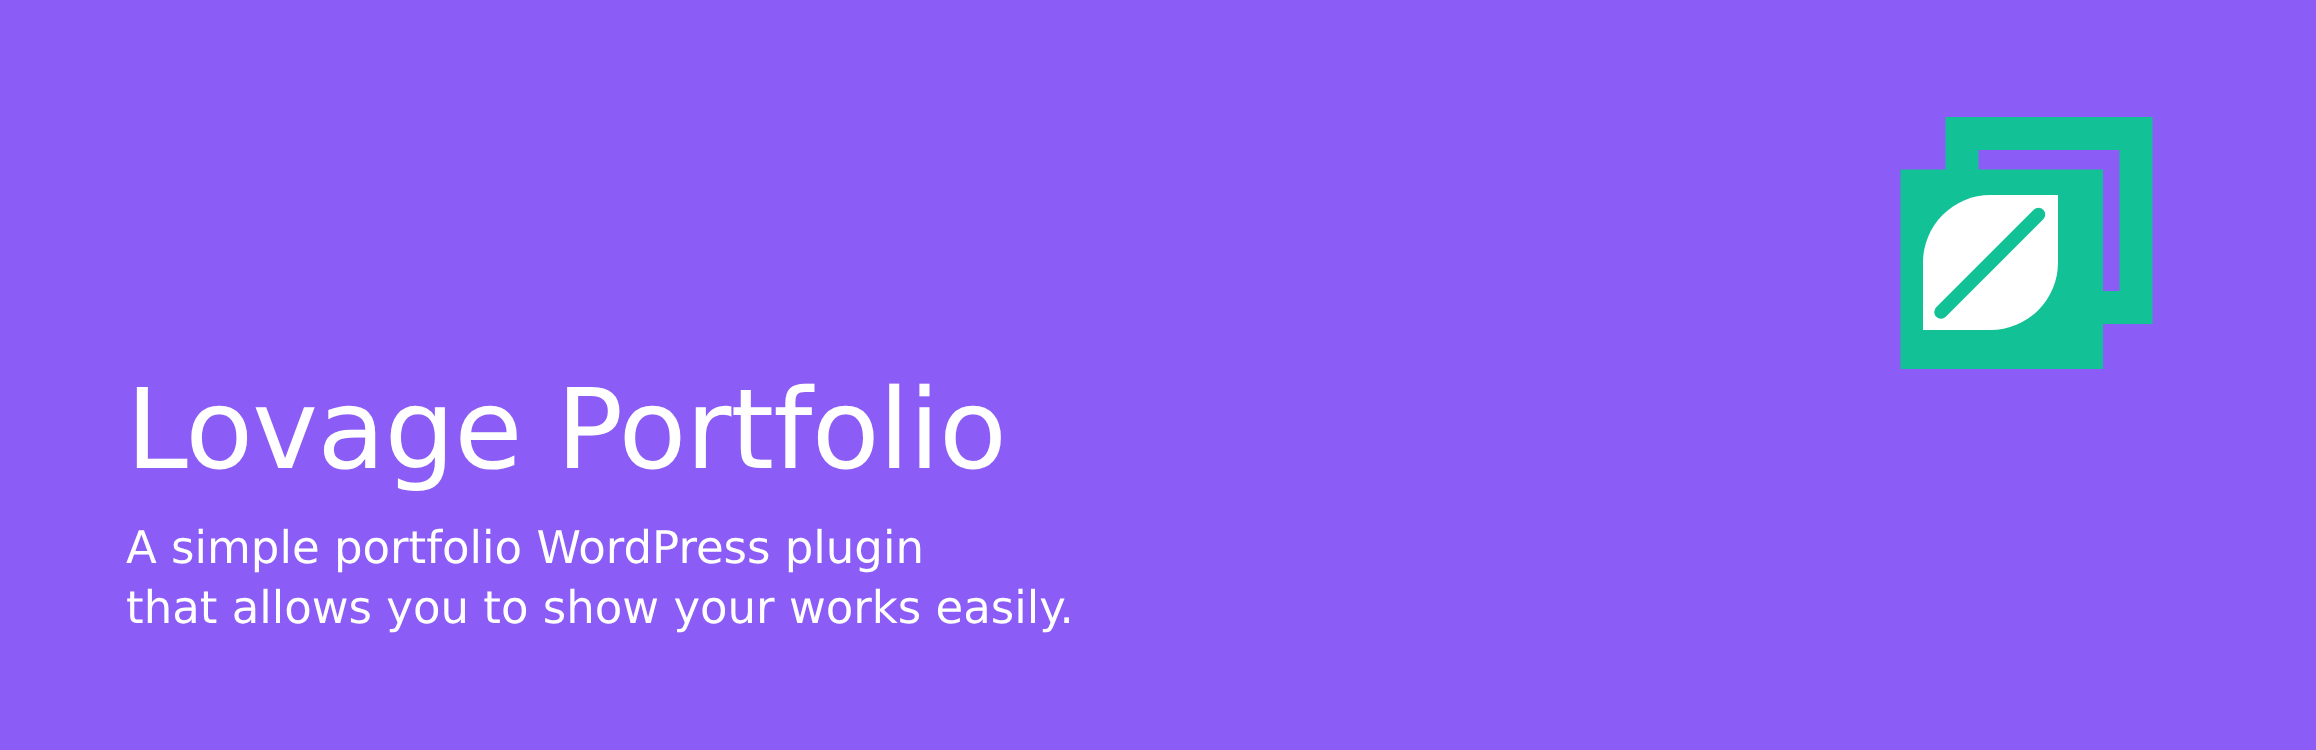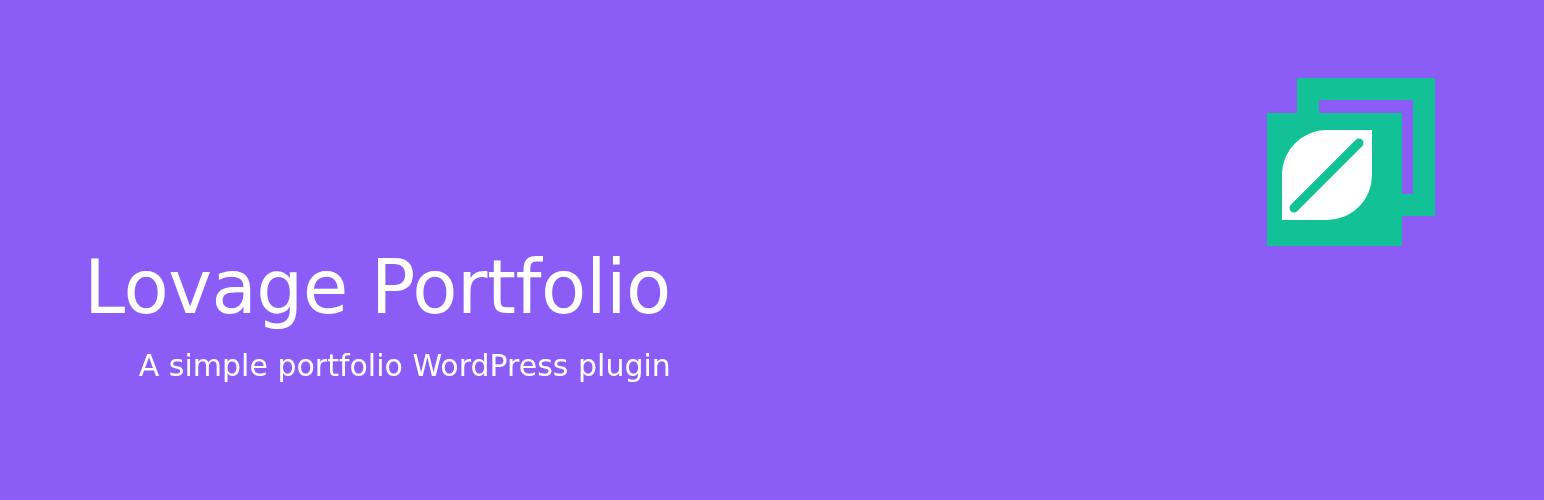--- a/index.html
+++ b/index.html
@@ -43,21 +43,20 @@
     font-family: "DejaVu Sans", sans-serif;
     font-size: 30px;
     font-weight: 400;
     line-height: 40px;
     color: #FFFFFF;
     white-space: nowrap;
   }
 
   .tagline-line {
     display: block;
-    text-align: right;
   }
 
   
   .logo-mark {
     position: absolute;
     left: 1258px;
     top: 68px;
     width: 188px;
     height: 188px;
   }
@@ -70,20 +69,21 @@
 </head>
 <body>
 
 <div class="banner">
 
   <div class="text-block">
     <h1 class="plugin-title">Lovage Portfolio</h1>
 
     <p class="plugin-tagline">
       <span class="tagline-line">A simple portfolio WordPress plugin</span>
+      <span class="tagline-line">that allows you to show your works easily.</span>
     </p>
   </div>
 
   <div class="logo-mark">
     <svg viewBox="0 0 188 188" xmlns="http://www.w3.org/2000/svg">
 
       <rect x="50" y="21" width="116" height="116" fill="none" stroke="#12C195" stroke-width="22"></rect>
 
       <rect x="9" y="45" width="135" height="133" fill="#12C195"></rect>
 

